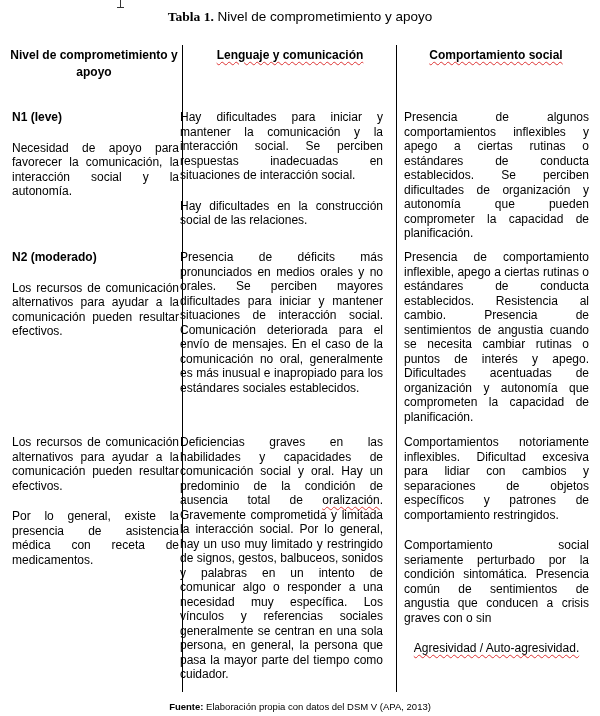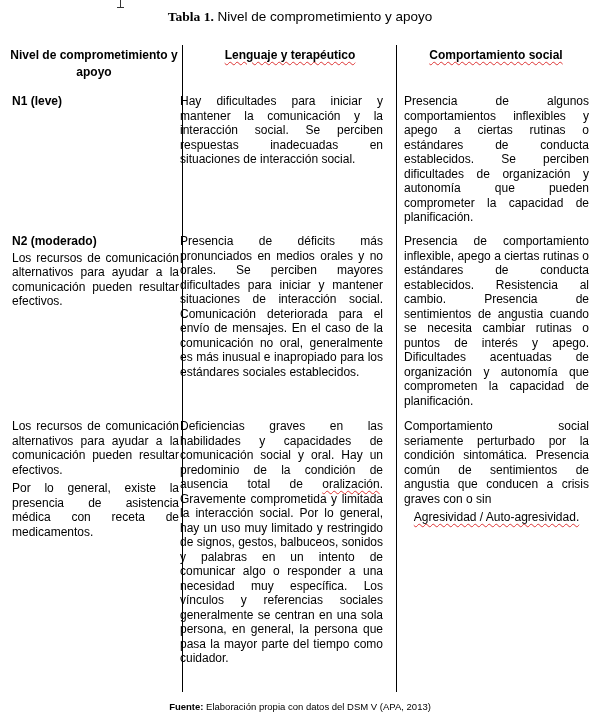--- a/index.html
+++ b/index.html
@@ -7,21 +7,21 @@
          font-family:"Liberation Sans", sans-serif; color:#000; }
   .cursor { position:absolute; left:116px; top:0; width:9px; height:9px; }
   .cursor .v { position:absolute; left:4px; top:0; width:1px; height:8px; background:#333; }
   .cursor .h { position:absolute; left:1px; top:7px; width:7px; height:1px; background:#333; }
   .title { position:absolute; top:9px; left:0; width:600px; text-align:center; font-size:13.5px; }
   .title b { font-weight:bold;font-family:Liberation Serif, serif; }
   .vline { position:absolute; top:45px; width:1px; height:647px; background:#000; }
   .hdr { position:absolute; top:47px; font-size:12px; font-weight:bold; text-align:center; line-height:17px; }
   .hdr .u { text-decoration: underline wavy #d33; text-decoration-thickness:1px; text-underline-offset:2px; }
   .cell { position:absolute; font-size:12px; line-height:14.5px; text-align:justify; }
-  .cell p { margin:0 0 4px 0; }
+  .cell p { margin:16px 0 4px 0; }
   .cell .lvl { font-weight:bold; margin-bottom:2px; }
   .sq { text-decoration: underline wavy #d33; text-decoration-thickness:1px; text-underline-offset:2px; }
   .c1 { left:12px; width:167px; }
   .c2 { left:180px; width:203px; }
   .c3 { left:404px; width:185px; }
   .footer { position:absolute; top:701px; left:0; width:600px; text-align:center; font-size:9.5px; }
   .footer b { font-weight:bold; }
 </style>
 </head>
 <body>
@@ -33,28 +33,30 @@
 
 <div class="title">
   <b>Tabla 1.</b>
   <span>Nivel de comprometimiento y apoyo</span>
 </div>
 
 <div class="vline" style="left:182px"></div>
 <div class="vline" style="left:396px"></div>
 
 <div class="hdr" style="left:6px;width:176px">Nivel de comprometimiento y apoyo</div>
-<div class="hdr" style="left:186px;width:208px"><span class="u">Lenguaje y terapéutico</span></div>
+<div class="hdr" style="left:186px;width:208px"><span class="u">Lenguaje y comunicación</span></div>
 <div class="hdr" style="left:400px;width:192px"><span class="u">Comportamiento social</span></div>
 
 <div class="cell c1" style="top:94px">
   <p class="lvl">N1 (leve)</p>
+  <p>Necesidad de apoyo para favorecer la comunicación, la interacción social y la autonomía.</p>
 </div>
 <div class="cell c2" style="top:94px">
   <p>Hay dificultades para iniciar y mantener la comunicación y la interacción social. Se perciben respuestas inadecuadas en situaciones de interacción social.</p>
+  <p>Hay dificultades en la construcción social de las relaciones.</p>
 </div>
 <div class="cell c3" style="top:94px">
   <p>Presencia de algunos comportamientos inflexibles y apego a ciertas rutinas o estándares de conducta establecidos. Se perciben dificultades de organización y autonomía que pueden comprometer la capacidad de planificación.</p>
 </div>
 
 <div class="cell c1" style="top:234px">
   <p class="lvl">N2 (moderado)</p>
   <p>Los recursos de comunicación alternativos para ayudar a la comunicación pueden resultar efectivos.</p>
 </div>
 <div class="cell c2" style="top:234px">
@@ -65,20 +67,21 @@
 </div>
 
 <div class="cell c1" style="top:419px">
   <p>Los recursos de comunicación alternativos para ayudar a la comunicación pueden resultar efectivos.</p>
   <p>Por lo general, existe la presencia de asistencia médica con receta de medicamentos.</p>
 </div>
 <div class="cell c2" style="top:419px">
   <p><span>Deficiencias graves en las habilidades y capacidades de comunicación social y oral. Hay un predominio de la condición de ausencia total de </span><span class="sq">oralización</span><span>. Gravemente comprometida y limitada la interacción social. Por lo general, hay un uso muy limitado y restringido de signos, gestos, balbuceos, sonidos y palabras en un intento de comunicar algo o responder a una necesidad muy específica. Los vínculos y referencias sociales generalmente se centran en una sola persona, en general, la persona que pasa la mayor parte del tiempo como cuidador.</span></p>
 </div>
 <div class="cell c3" style="top:419px">
+  <p>Comportamientos notoriamente inflexibles. Dificultad excesiva para lidiar con cambios y separaciones de objetos específicos y patrones de comportamiento restringidos.</p>
   <p>Comportamiento social seriamente perturbado por la condición sintomática. Presencia común de sentimientos de angustia que conducen a crisis graves con o sin</p>
   <p style="text-align:center"><span class="sq">Agresividad / Auto-agresividad.</span></p>
 </div>
 
 <div class="footer">
   <b>Fuente:</b>
   <span>Elaboración propia con datos del DSM V (APA, 2013)</span>
 </div>
 
 </body></html>

